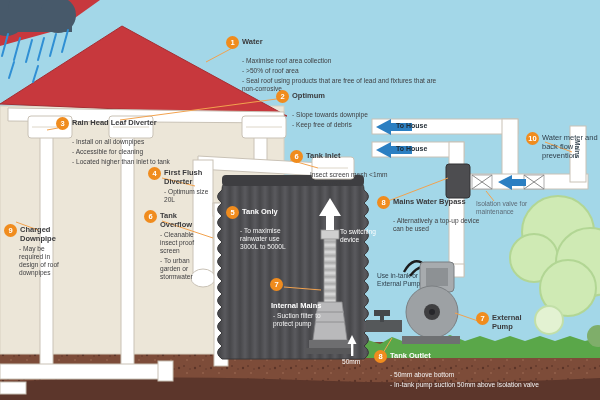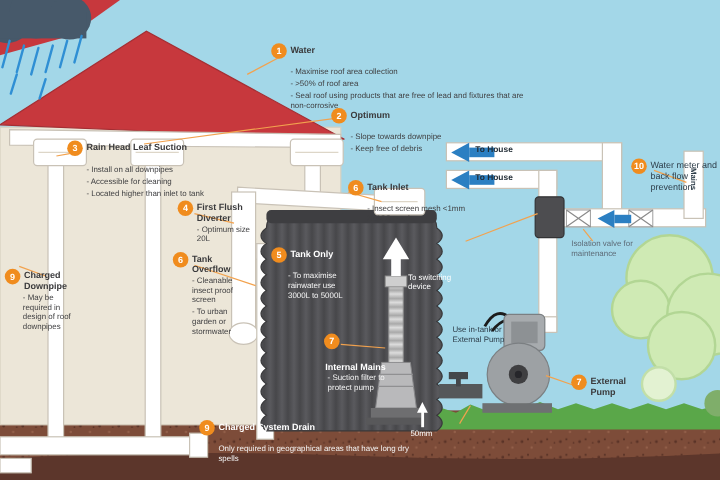--- a/index.html
+++ b/index.html
@@ -209,21 +209,21 @@
 
 <div class="co" style="left:276px;top:90px;width:175px">
   <span class="num">2</span><span class="t">Optimum</span>
   <div class="bl">
     <div class="b">- Slope towards downpipe</div>
     <div class="b">- Keep free of debris</div>
   </div>
 </div>
 
 <div class="co" style="left:56px;top:117px;width:128px">
-  <span class="num">3</span><span class="t" style="width:106px">Rain Head Leaf Suction</span>
+  <span class="num">3</span><span class="t" style="width:106px">Rain Head Leaf Diverter</span>
   <div class="bl" style="width:104px">
     <div class="b">- Install on all downpipes</div>
     <div class="b">- Accessible for cleaning</div>
     <div class="b">- Located higher than inlet to tank</div>
   </div>
 </div>
 
 <div class="co" style="left:148px;top:167px;width:66px">
   <span class="num">4</span><span class="t" style="width:46px">First Flush Diverter</span>
   <div class="bl" style="width:48px">
@@ -258,35 +258,42 @@
   <span class="t">Internal Mains</span>
   <div class="bl" style="width:56px">
     <div class="b">- Suction filter to protect pump</div>
   </div>
 </div>
 
 <div class="co" style="left:476px;top:312px;width:62px">
   <span class="num">7</span><span class="t" style="width:40px">External Pump</span>
 </div>
 
-
+<div class="co light" style="left:374px;top:350px;width:166px">
+  <span class="num">8</span><span class="t">Tank Outlet</span>
+  <div class="bl" style="width:150px">
+    <div class="b">- 50mm above bottom</div>
+    <div class="b">- In-tank pump suction 50mm above Isolation valve</div>
+  </div>
+</div>
+
+<div class="co" style="left:377px;top:196px;width:110px">
+  <span class="num">8</span><span class="t">Mains Water Bypass</span>
+  <div class="bl" style="width:90px">
+    <div class="b">- Alternatively a top-up device can be used</div>
+  </div>
+</div>
 
 <div class="co" style="left:4px;top:224px;width:62px">
   <span class="num">9</span><span class="t" style="width:44px">Charged Downpipe</span>
   <div class="bl" style="width:44px;margin-left:15px">
     <div class="b">- May be required in design of roof downpipes</div>
   </div>
 </div>
 
-<div class="co light" style="left:166px;top:350px;width:196px">
-  <span class="num">9</span><span class="t">Charged System Drain</span>
-  <div class="bl" style="width:172px">
-    <div class="b">Only required in geographical areas that have long dry spells</div>
-  </div>
-</div>
 
 <div class="co" style="left:526px;top:132px;width:90px">
   <span class="num">10</span><span class="t norm" style="width:68px">Water meter and back flow prevention</span>
 </div>
 
 <div class="note b7" style="left:396px;top:122px">To House</div>
 <div class="note b7" style="left:396px;top:145px">To House</div>
 <div class="note vert" style="left:573px;top:140px">Mains</div>
 <div class="note w" style="left:340px;top:228px;width:40px">To switching device</div>
 <div class="note" style="left:377px;top:272px;width:56px">Use in-tank or External Pump</div>

